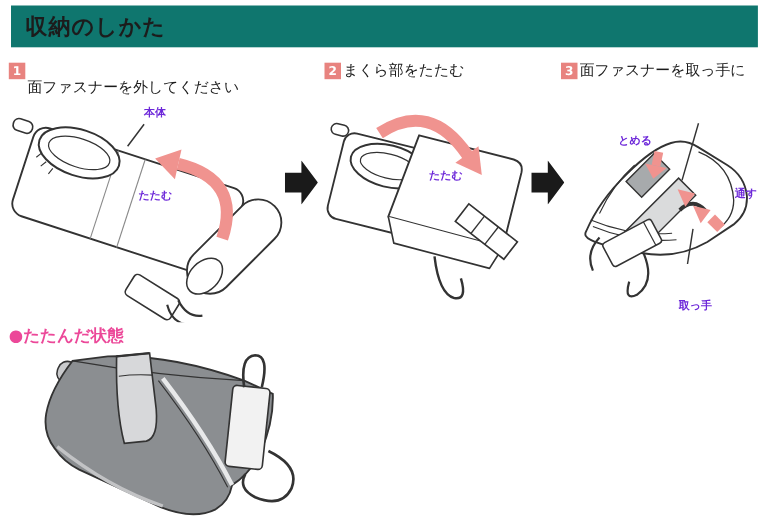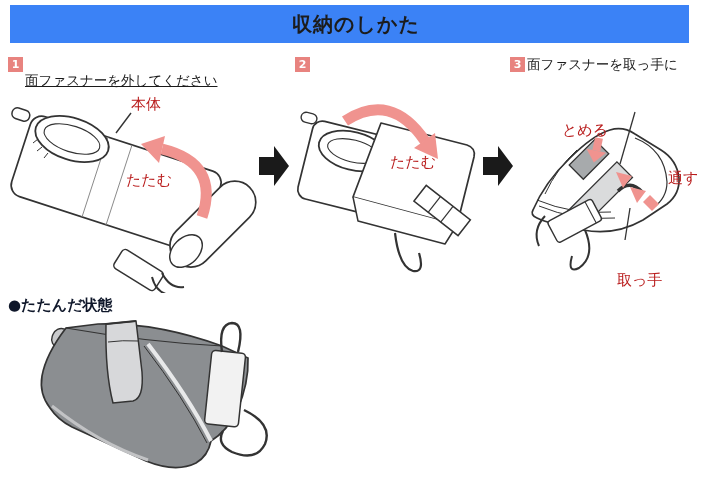--- a/index.html
+++ b/index.html
@@ -3,36 +3,36 @@
 <meta charset="utf-8">
 <style>
   html,body{margin:0;padding:0;background:#ffffff;}
   #page{
     position:relative;width:704px;height:484px;background:#ffffff;overflow:hidden;
     font-family:"DejaVu Sans","Liberation Sans",sans-serif;color:#1a1a1a;
   }
   .abs{position:absolute;}
   
   .header-bar{
-    left:10px;top:5px;width:679px;height:38px;background:#3b82f6;
-    display:flex;align-items:center;justify-content:center;
+    left:10px;top:5px;width:679px;height:38px;background:#0f766e;
+    display:flex;align-items:center;
   }
   .header-title{font-size:20px;font-weight:bold;padding-left:13px;letter-spacing:1px;color:#1c1c1c;}
   
   .step{font-size:13.5px;line-height:17px;}
   .step-row{display:flex;align-items:flex-start;}
   .badge{
     width:15px;height:15px;background:#e8837f;color:#ffffff;flex:0 0 15px;
     font-size:11px;font-weight:bold;text-align:center;line-height:15px;margin:1px 2px 0 0;
   }
-  .step-line2{margin-left:17px;text-decoration:underline;}
-  
-  .fig-label{font-size:15px;font-weight:normal;white-space:nowrap;color:#b91c1c;}
-  
-  .folded-heading{font-size:15px;font-weight:bold;color:#0f172a;}
+  .step-line2{margin-left:17px;}
+  
+  .fig-label{font-size:10px;font-weight:bold;white-space:nowrap;color:#6d28d9;}
+  
+  .folded-heading{font-size:15px;font-weight:bold;color:#ec4899;}
   svg{display:block;}
 </style>
 </head>
 <body>
 
 <div id="page">
 
   <div class="abs header-bar">
     <span class="header-title">収納のしかた</span>
   </div>
@@ -40,20 +40,21 @@
   <div class="abs step" style="left:8px;top:56px;width:260px;">
     <div class="step-row">
       <span class="badge">1</span>
     </div>
     <div class="step-line2">面ファスナーを外してください</div>
   </div>
 
   <div class="abs step" style="left:295px;top:56px;width:200px;">
     <div class="step-row">
       <span class="badge">2</span>
+      <span>まくら部をたたむ</span>
     </div>
   </div>
 
   <div class="abs step" style="left:510px;top:56px;width:190px;">
     <div class="step-row">
       <span class="badge">3</span>
       <span>面ファスナーを取っ手に</span>
     </div>
   </div>
 

